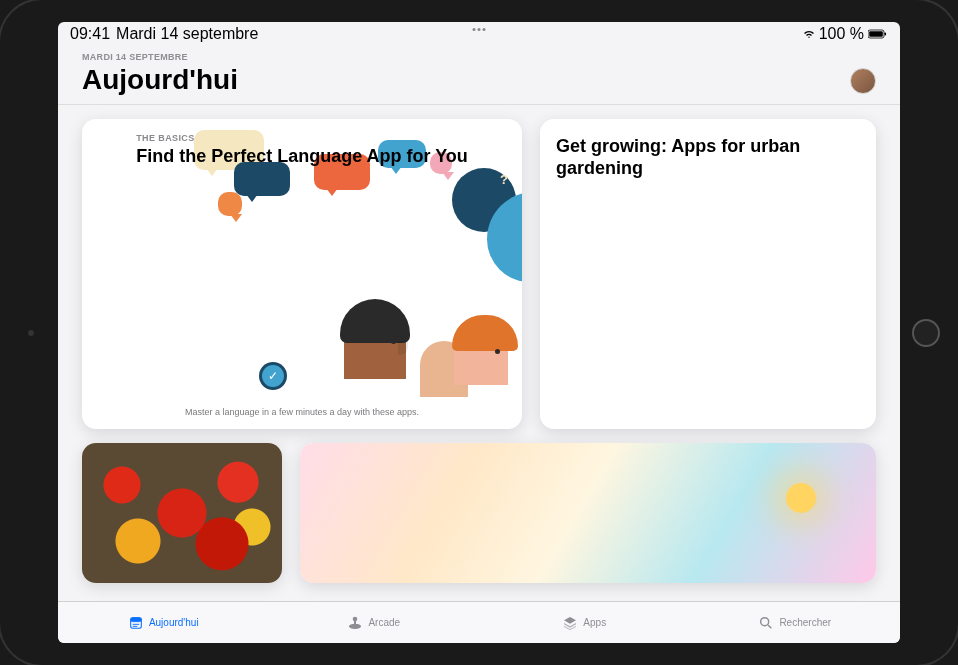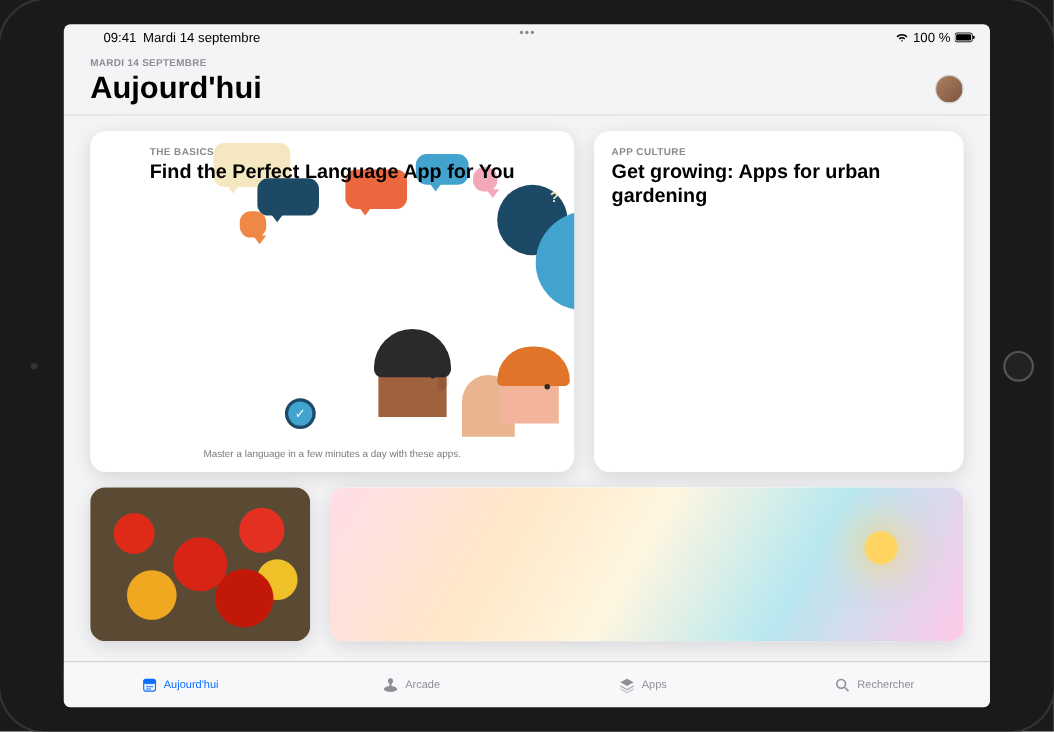--- a/index.html
+++ b/index.html
@@ -50,24 +50,23 @@
       position: relative;
       display: flex;
       flex-direction: column;
     }
     .status-bar {
       display: flex;
       justify-content: space-between;
       align-items: center;
       padding: 4px 12px 0;
       height: 20px;
-      font-size: 12px;
+      font-size: 16px;
       color: #000;
       font-weight: 500;
-      margin-left: 24px;
     }
     .status-left { display: flex; gap: 6px; align-items: center; }
     .status-right { display: flex; gap: 4px; align-items: center; }
     .wifi-icon { display: inline-flex; }
     .battery-icon { display: inline-flex; align-items: center; }
     .three-dots {
       position: absolute;
       left: 50%;
       top: 6px;
       transform: translateX(-50%);
@@ -437,21 +436,20 @@
                 </div>
               </div>
 
             <div class="check-badge">✓</div>
           </div>
           <div class="card-caption">Master a language in a few minutes a day with these apps.</div>
         </div>
 
         <div class="card card-2">
           <div class="card-inner-head">
-            <div class="eyebrow">APP CULTURE</div>
             <div class="card-title">Get growing: Apps for urban gardening</div>
           </div>
           <div class="plant-wrap">
             <div class="bg-blur"></div>
             <div class="pot"></div>
             <div class="pot-top"></div>
             <div class="soil"></div>
             <div class="stem" style="left:40px;height:130px"></div>
             <div class="stem" style="left:94px;height:160px"></div>
             <div class="stem" style="left:150px;height:140px"></div>

